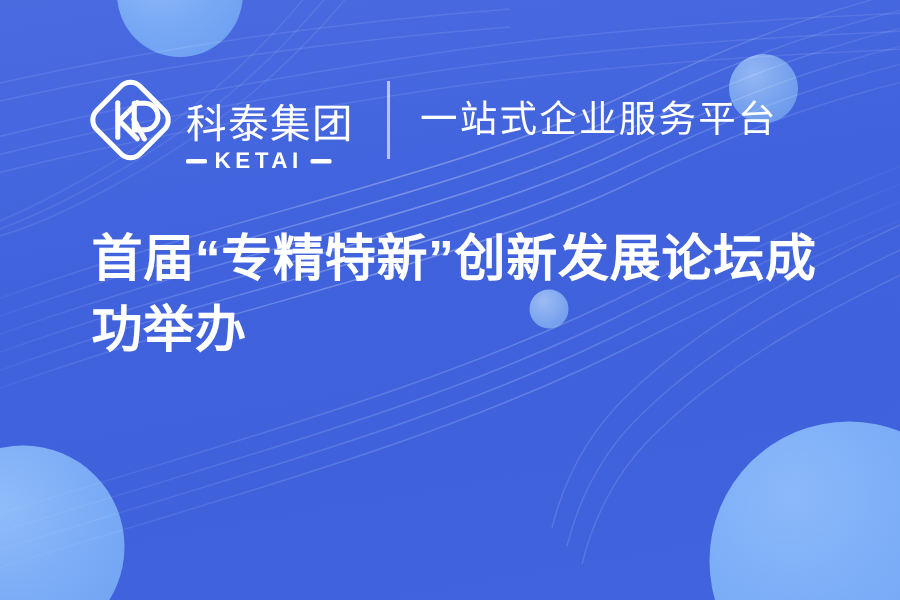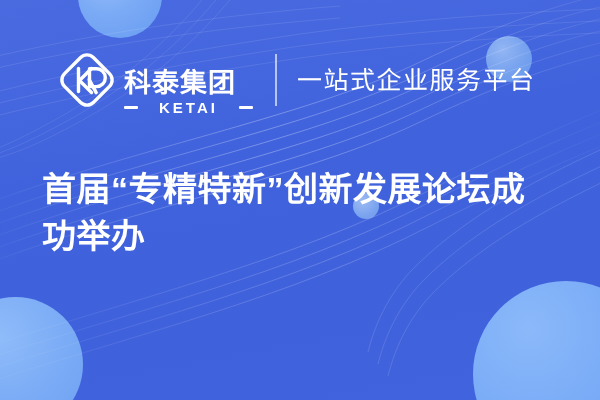--- a/index.html
+++ b/index.html
@@ -77,31 +77,31 @@
   .logo-mark svg { display: block; }
 
   .logo-words {
     margin-left: 8px;
     display: flex;
     flex-direction: column;
     align-items: stretch;
   }
   .logo-cn {
     font-size: 27px;
-    font-weight: 700;
+    font-weight: 400;
     color: #ffffff;
     letter-spacing: 1px;
     line-height: 1.05;
     white-space: nowrap;
     margin-top: 24px;
   }
   .logo-en-row {
     display: flex;
     align-items: center;
-    gap: 21px;
+    gap: 5px;
     margin-top: 3px;
   }
   .logo-rule {
     height: 3px;
     width: 14px;
     background: #ffffff;
     border-radius: 1px;
     flex: 0 0 auto;
   }
   .logo-en {
@@ -140,29 +140,28 @@
     color: #ffffff;
     letter-spacing: 1px;
     line-height: 1.2;
     margin-top: 5px;
     white-space: nowrap;
   }
 
   
   .headline {
     position: absolute;
-    left: 42px;
+    left: 61px;
     top: 150px;
     width: 505px;
     font-size: 34px;
     font-weight: 700;
     color: #ffffff;
     line-height: 1.38;
     letter-spacing: 0.5px;
-    margin-top: 16px;
   }
 </style>
 </head>
 <body>
 
 <div class="banner">
 
   <div class="blob blob-tl"></div>
   <div class="blob blob-tr"></div>
   <div class="blob blob-mid"></div>

